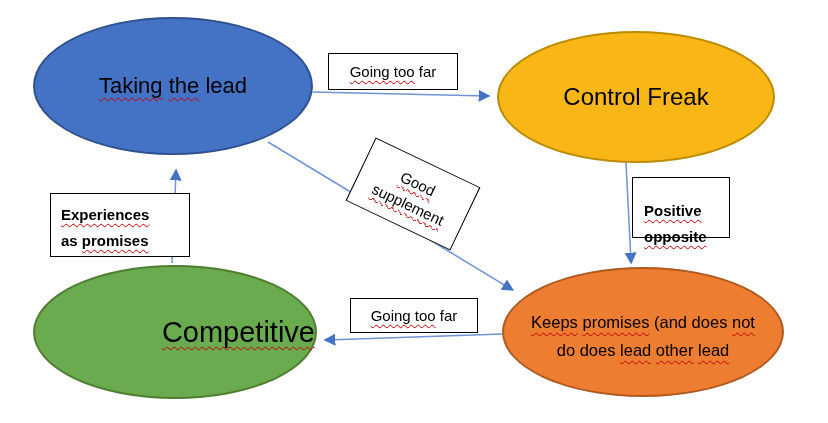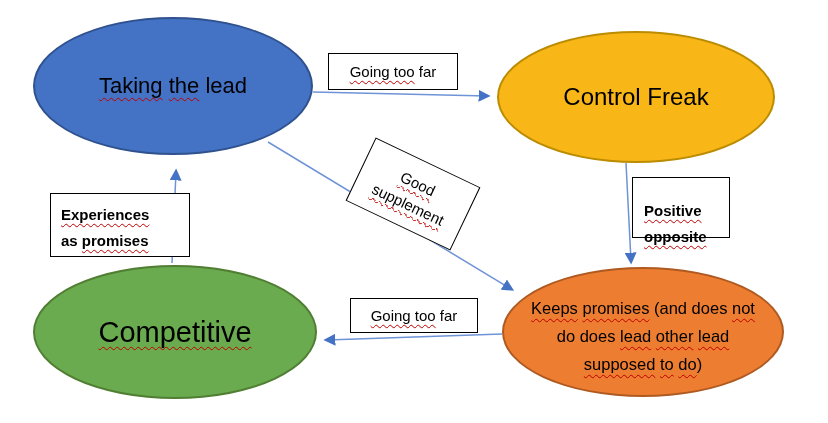--- a/index.html
+++ b/index.html
@@ -29,20 +29,21 @@
   }
   #node-control {
     left: 497px; top: 31px; width: 278px; height: 132px;
     background: var(--node-control-fill); border: 2.5px solid var(--node-control-border);
     font-size: 24px;
   }
   #node-competitive {
     left: 33px; top: 265px; width: 284px; height: 134px;
     background: var(--node-competitive-fill); border: 2.5px solid var(--node-competitive-border);
     font-size: 29px;
+    justify-content: flex-end;
   }
   #node-keeps {
     left: 502px; top: 267px; width: 282px; height: 130px;
     background: var(--node-keeps-fill); border: 2.5px solid var(--node-keeps-border);
     font-size: 16.5px;
     flex-direction: column;
     padding-top: 8px;
   }
   #node-keeps .tline { line-height: 28px; white-space: nowrap; }
 
@@ -116,23 +117,20 @@
     </div>
   </div>
 
   <div class="ellipse" id="node-keeps">
     <div class="tline">
       <span class="sq">Keeps</span><span> </span><span class="sq">promises</span><span> (and does </span><span class="sq">not</span>
     </div>
     <div class="tline">
       <span>do does </span><span class="sq">lead</span><span> </span><span class="sq">other</span><span> </span><span class="sq">lead</span>
     </div>
-    <div class="tline">
-      <span class="sq">supposed</span><span> </span><span class="sq">to</span><span> </span><span class="sq">do</span><span>)</span>
-    </div>
   </div>
 
   <svg class="connectors" width="828" height="423">
     <defs>
       <marker id="arrowhead" viewBox="0 0 10 10" refX="7" refY="5" markerWidth="8" markerHeight="8" orient="auto">
         <path d="M 0 0 L 10 5 L 0 10 Z"></path>
       </marker>
     </defs>
     <line class="connector" x1="313" y1="92" x2="487" y2="96" marker-end="url(#arrowhead)"></line>
     <line class="connector" x1="626" y1="163" x2="631" y2="261" marker-end="url(#arrowhead)"></line>

